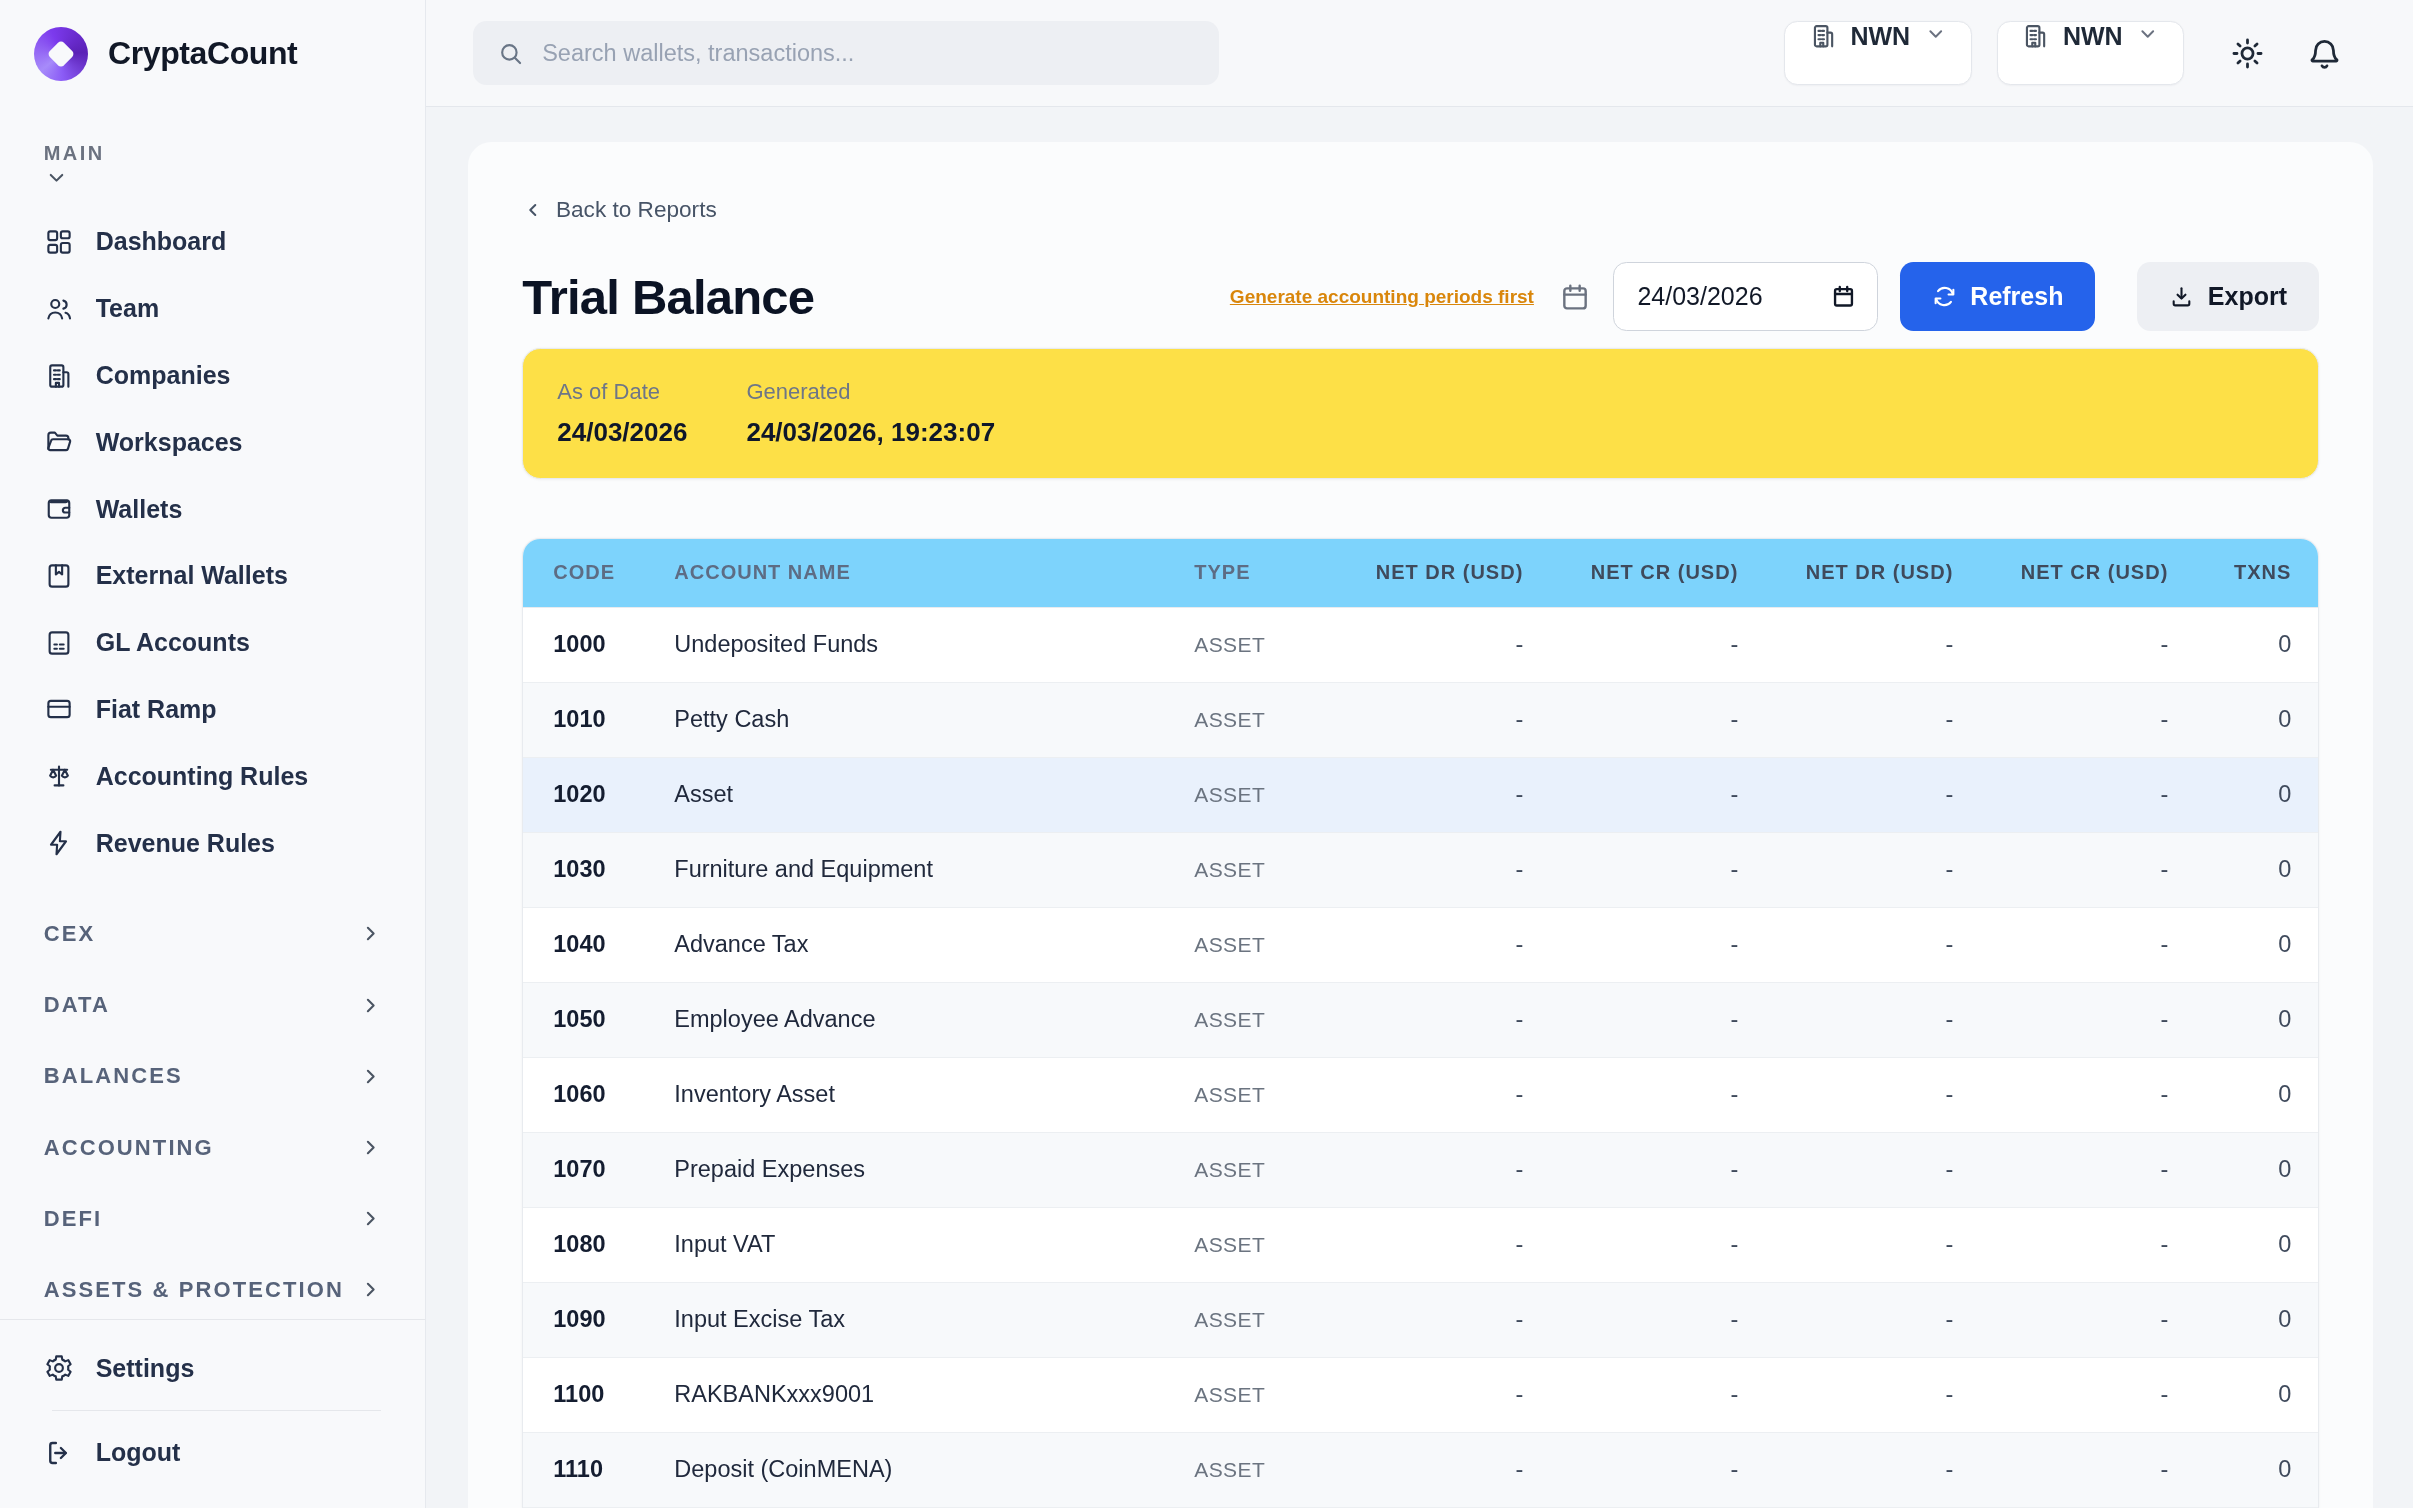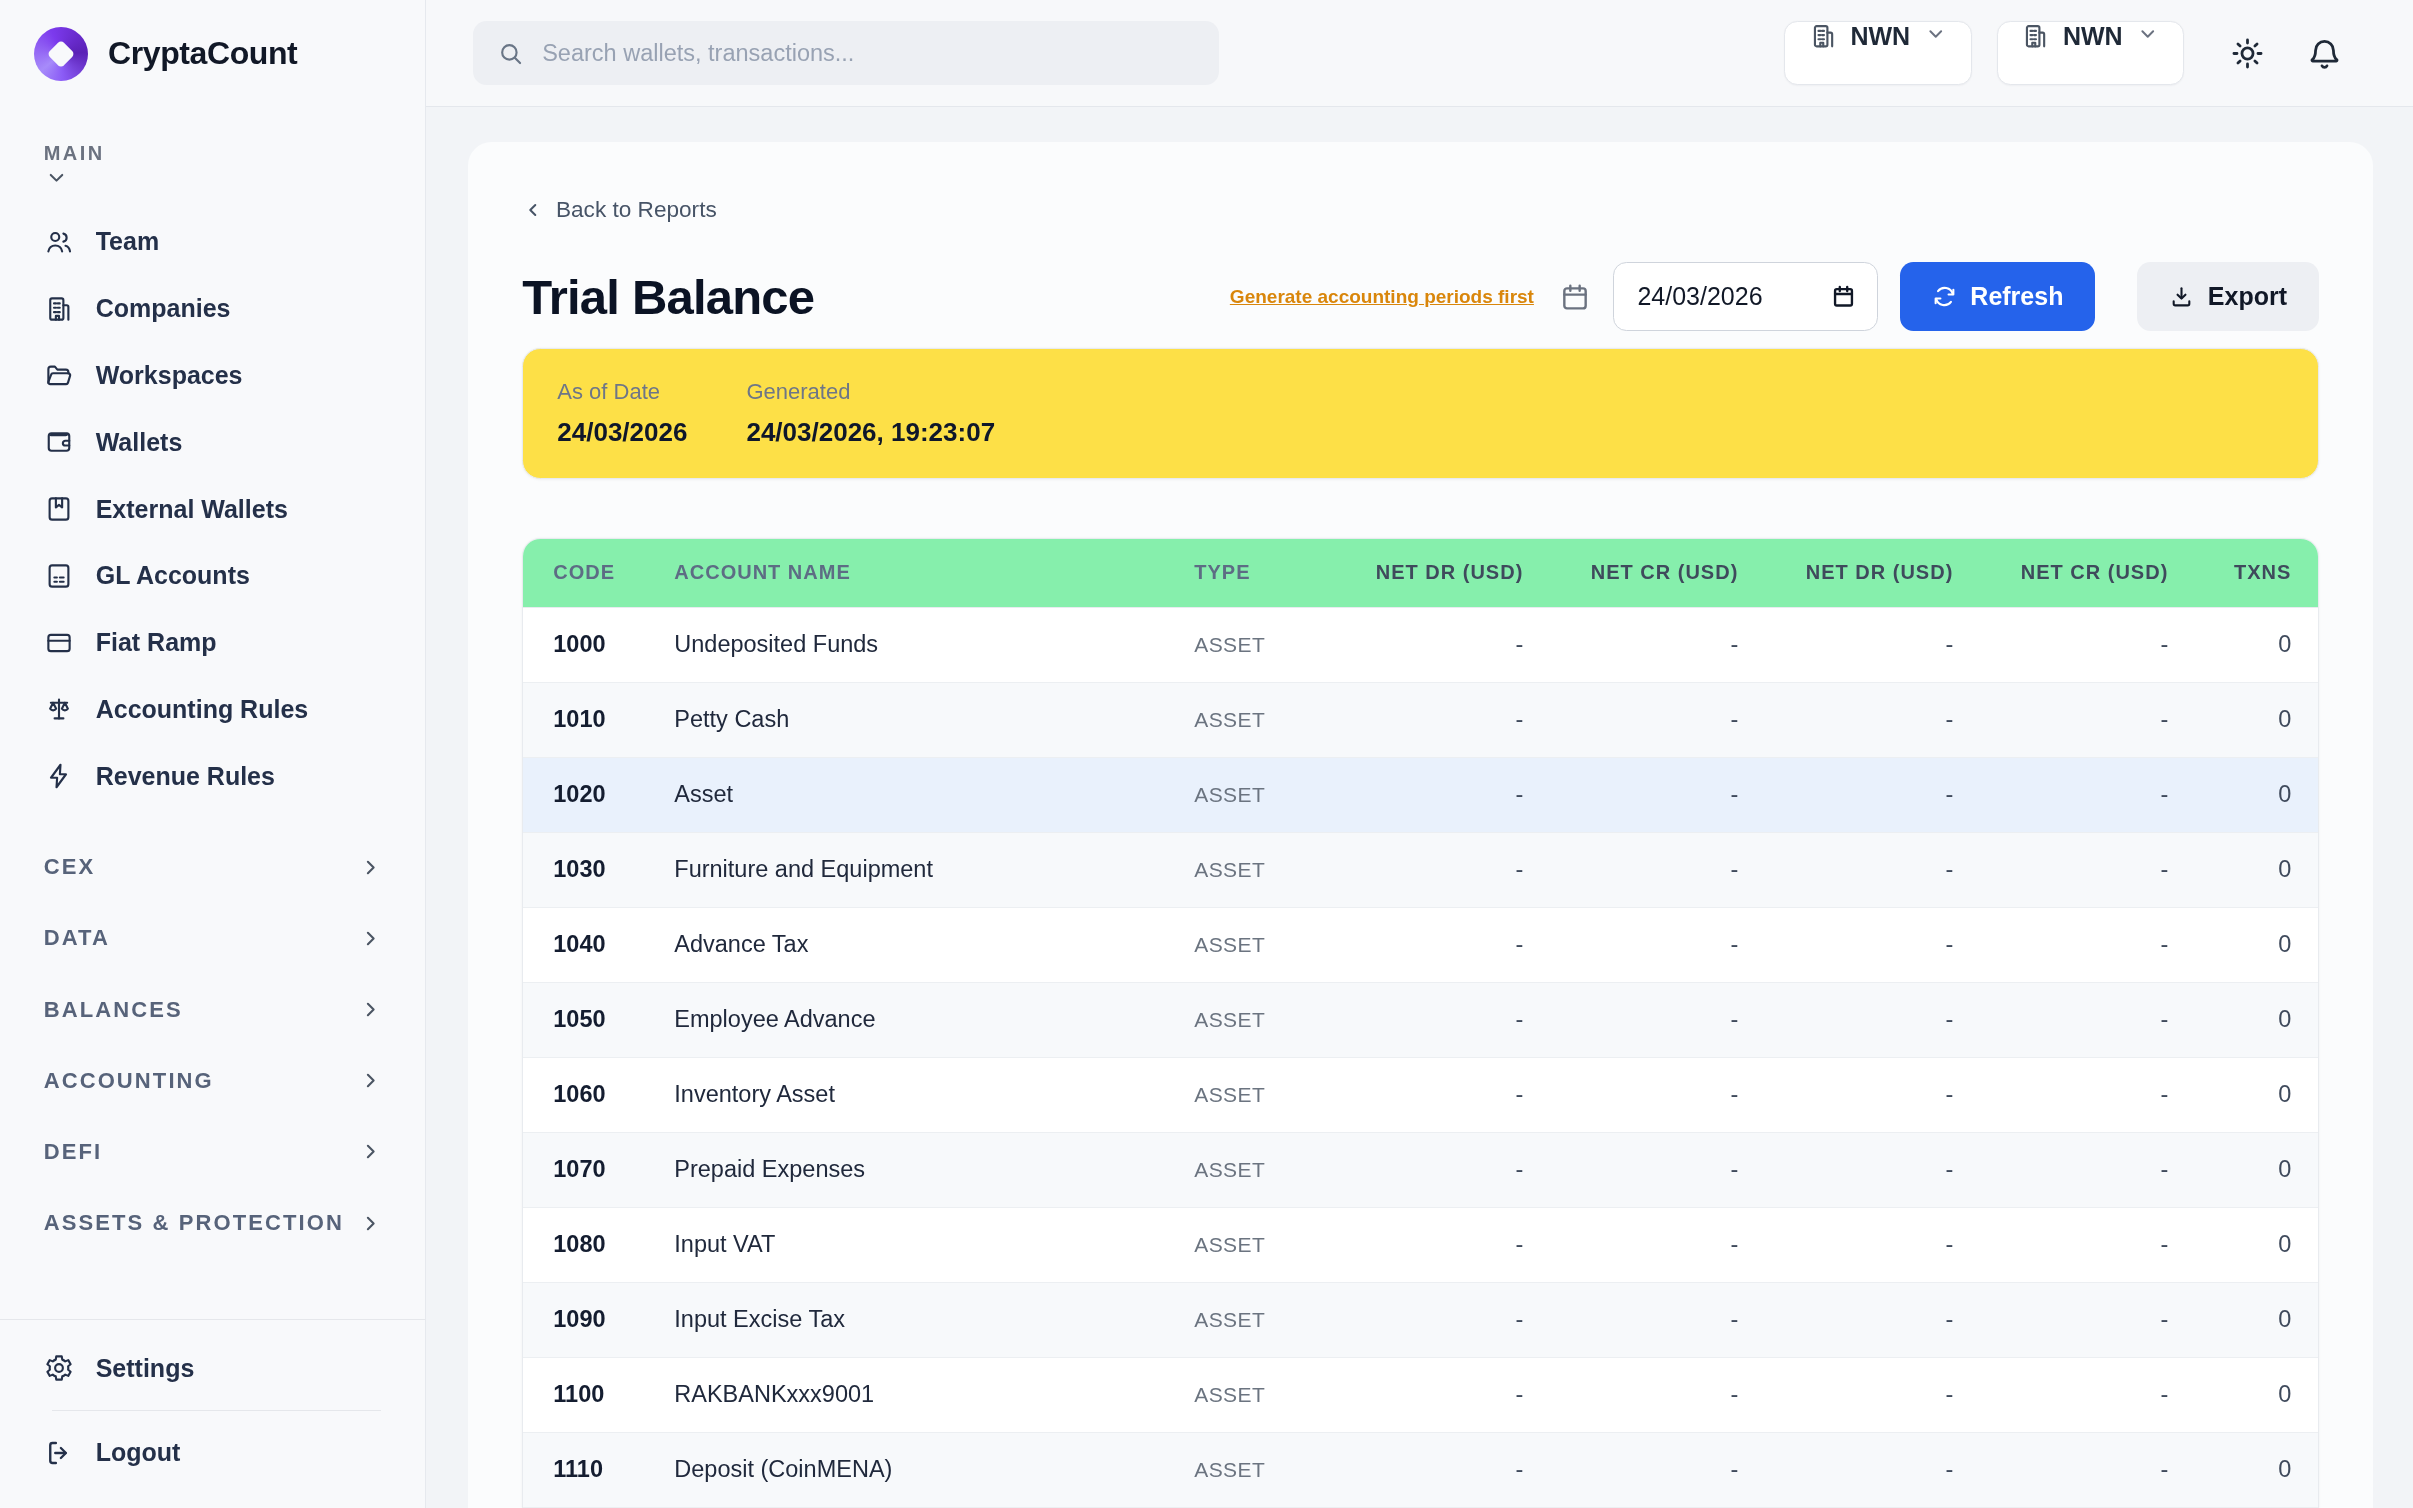--- a/index.html
+++ b/index.html
@@ -134,21 +134,21 @@
   }
   .sum-col .s-label { font-size:22px; color:#6e7687; }
   .sum-col .s-value { font-size:26px; font-weight:bold; color:#0f172a; margin-top:11.7px; }
   .sum-col:first-child { min-width:124px; }
 
   .table-card {
     margin-top:59px; background:#fff; border:0.8px solid #e8ebef; border-radius:18.4px 18.4px 0 0;
     border-bottom:none; box-shadow:0 0.8px 2.5px rgba(16,24,40,.05); overflow:hidden;
   }
   .tgrid { display:grid; grid-template-columns:121px 520px 114px 215px 215px 215px 215px 123px; padding:0 30px; align-items:center; }
-  .thead { background:#86efac; height:69px; border-bottom:0.8px solid #e8ebef; }
+  .thead { background:#7dd3fc; height:69px; border-bottom:0.8px solid #e8ebef; }
   .th { font-size:20px; font-weight:bold; letter-spacing:1px; color:#5d6c84; }
   .trow { height:75px; border-bottom:0.8px solid #eceff2; cursor:pointer; }
   .trow:nth-child(even) { background:#f7f9fb; }
   .trow.hl { background:#e9f1fc !important; }
   .td { font-size:23.5px; color:#20293c; }
   .td.code { font-weight:bold; color:#141d30; }
   .td.type { font-size:21px; color:#6b7480; letter-spacing:0.4px; }
   .num { text-align:right; color:#3f4a5c; }
 </style>
 </head>
@@ -163,20 +163,31 @@
   <nav class="nav">
     <div class="section-head">
       <span class="section-label">MAIN</span>
       <span class="icon">
           <svg viewBox="0 0 24 24" fill="none" stroke="currentColor" stroke-width="2" stroke-linecap="round" stroke-linejoin="round">
             <path d="M6.5 9.5 12 15l5.5-5.5"></path>
           </svg>
         </span>
     </div>
     <div id="nav-items">
+        <div class="nav-item">
+          <span class="icon">
+            <svg viewBox="0 0 24 24" fill="none" stroke="currentColor" stroke-width="1.7" stroke-linecap="round" stroke-linejoin="round">
+              <rect x="3.5" y="3.5" width="7" height="7" rx="1.5"></rect>
+              <rect x="13.5" y="3.5" width="7" height="5.5" rx="1.5"></rect>
+              <rect x="13.5" y="12.8" width="7" height="7.7" rx="1.5"></rect>
+              <rect x="3.5" y="14.3" width="7" height="6.2" rx="1.5"></rect>
+            </svg>
+          </span>
+          <span class="lbl">Dashboard</span>
+        </div>
         <div class="nav-item">
           <span class="icon">
             <svg viewBox="0 0 24 24" fill="none" stroke="currentColor" stroke-width="1.7" stroke-linecap="round" stroke-linejoin="round">
               <circle cx="9" cy="8" r="3.2"></circle>
               <path d="M3.5 19.5c.6-3.1 2.8-4.7 5.5-4.7s4.9 1.6 5.5 4.7"></path>
               <path d="M15.5 5.3c1.5.4 2.6 1.7 2.6 3.2s-1.1 2.8-2.6 3.2"></path>
               <path d="M17.2 15c2 .5 3.2 2 3.6 4.5"></path>
             </svg>
           </span>
           <span class="lbl">Team</span>

